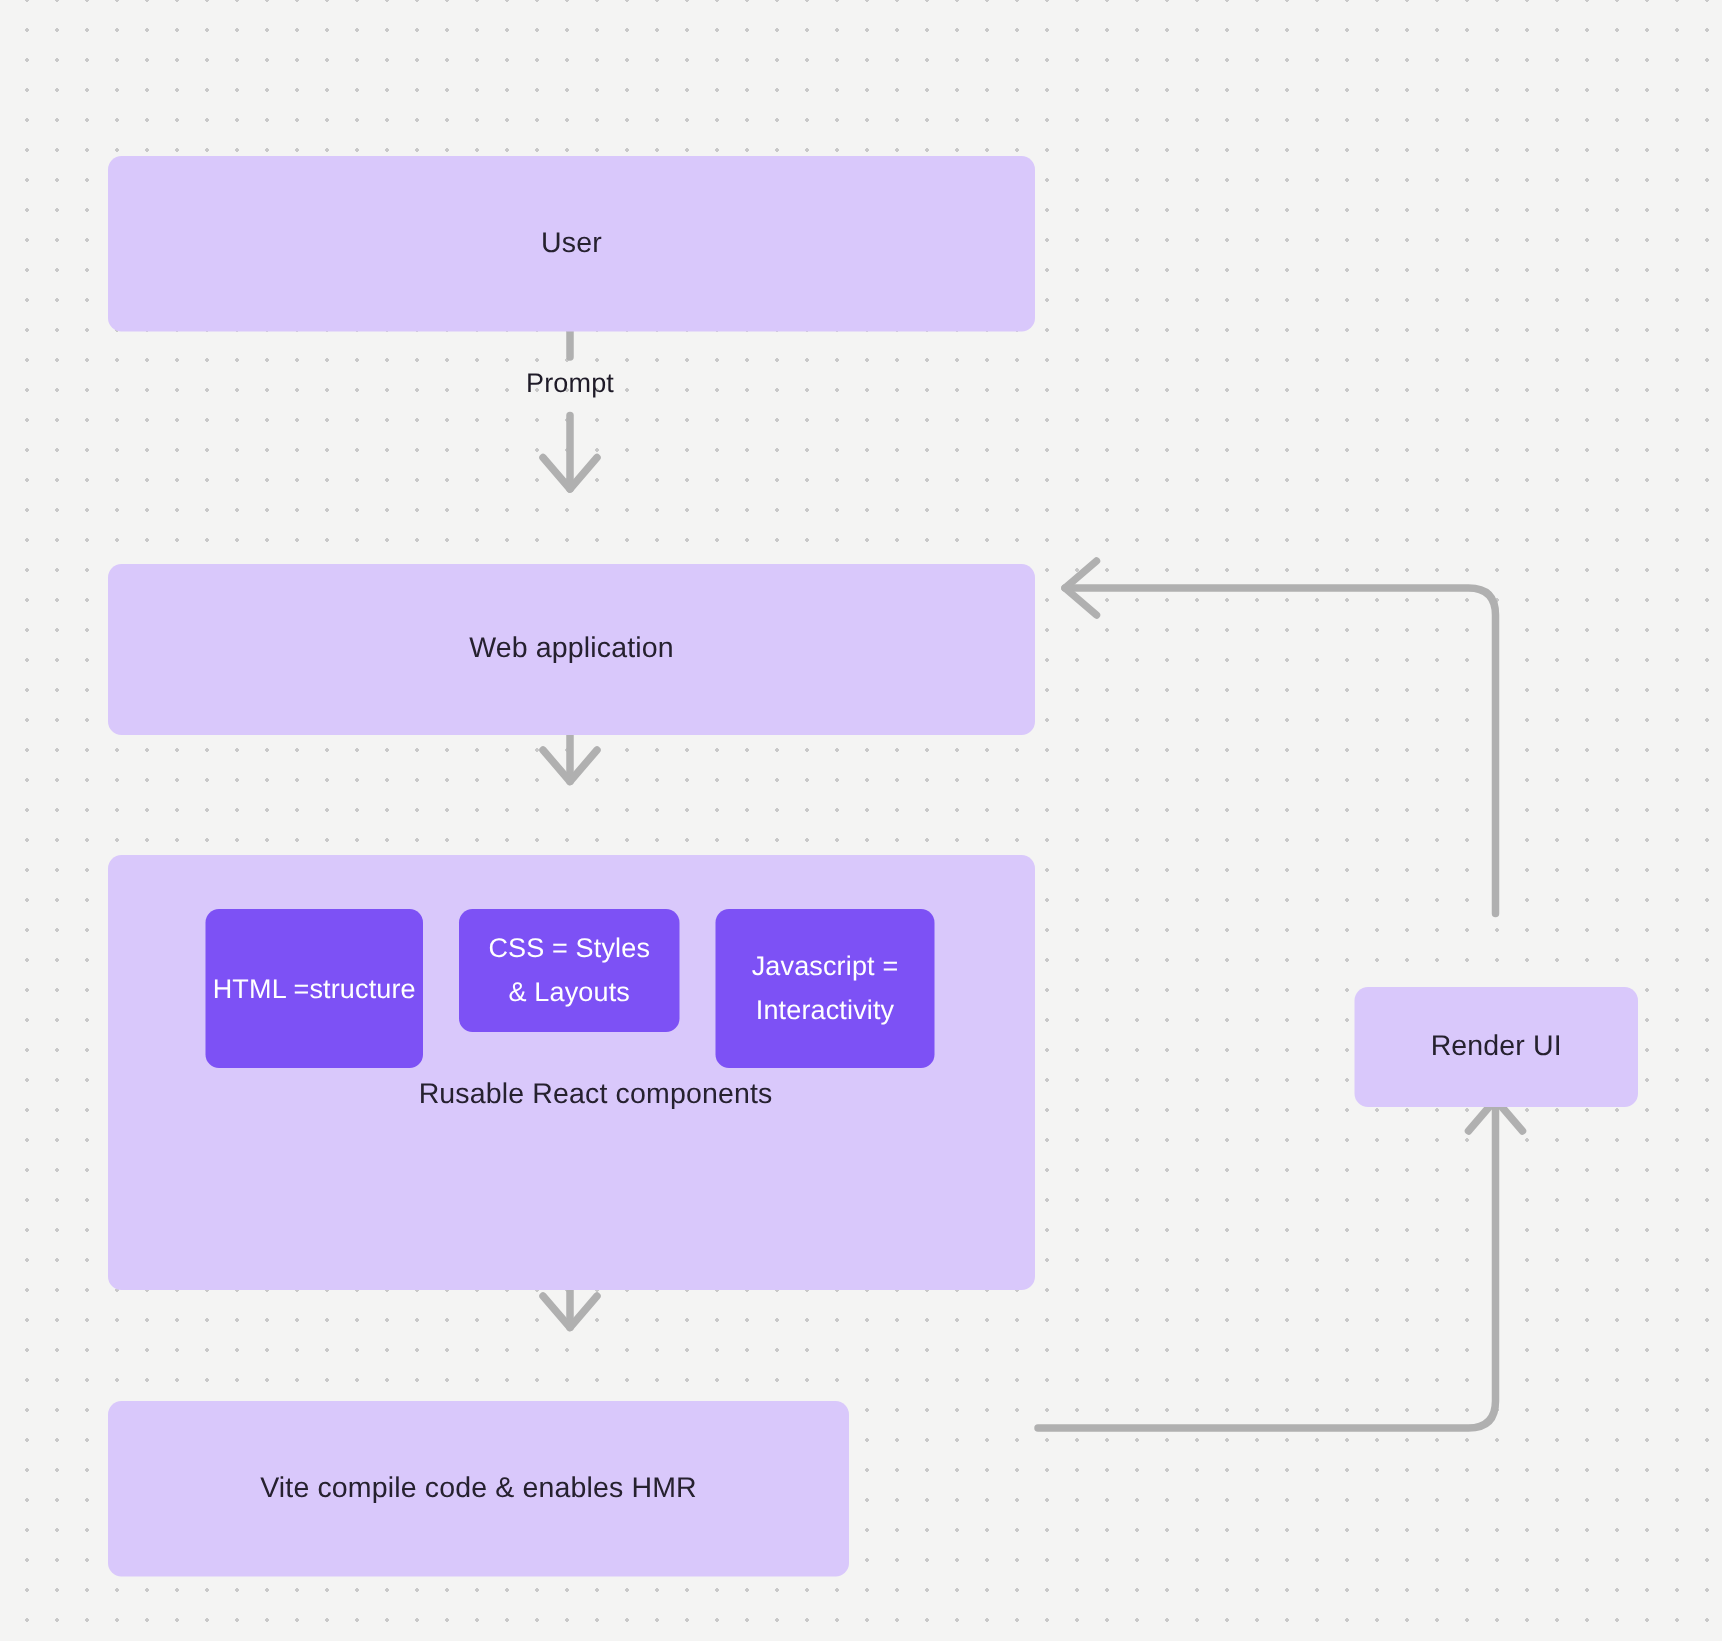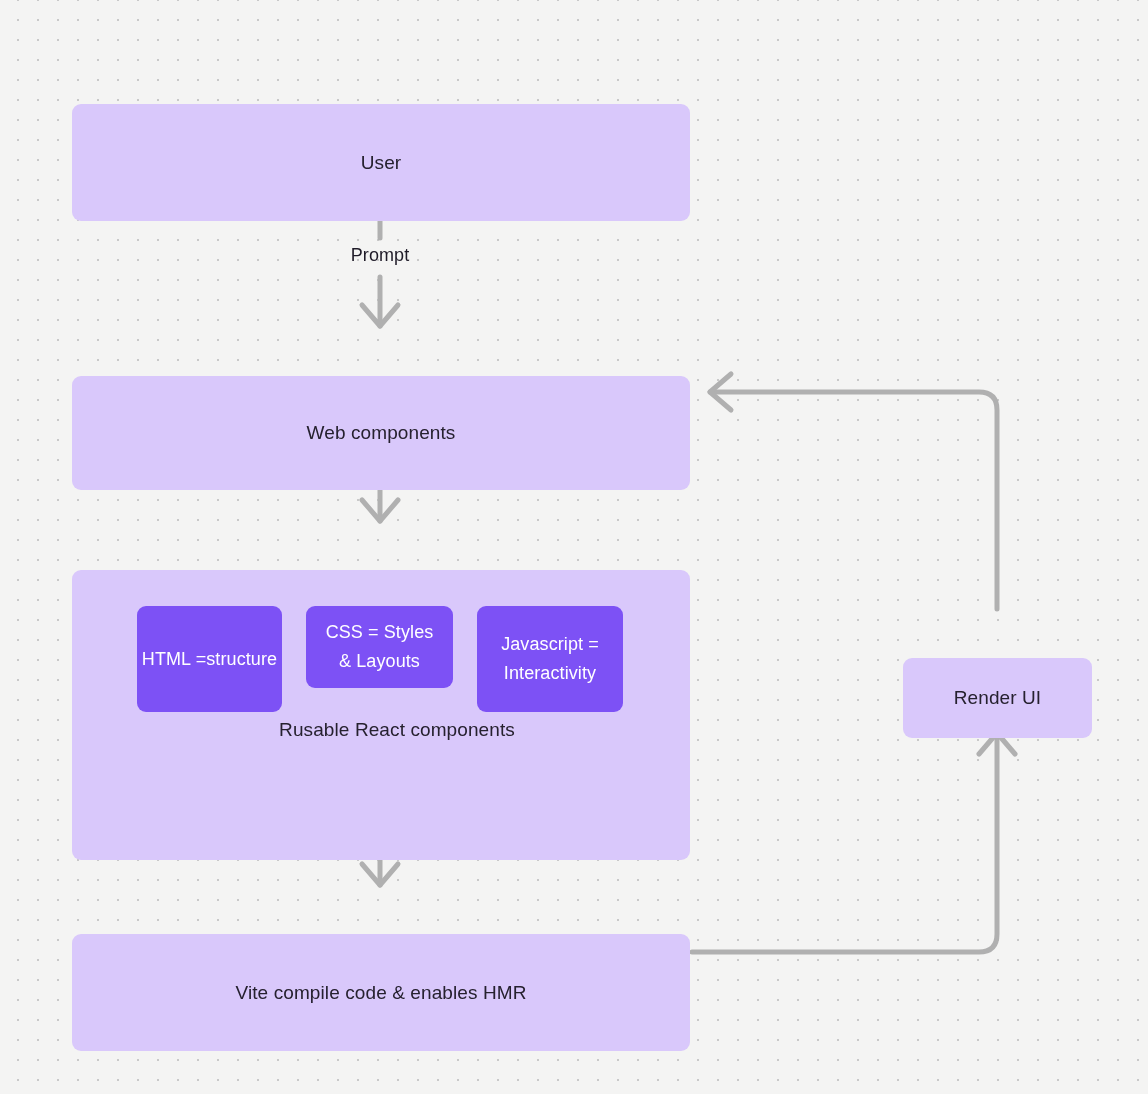--- a/index.html
+++ b/index.html
@@ -117,21 +117,21 @@
 
   <div class="node outer" style="left:72px; top:63px; width:618px; height:117px;">
     <span>User</span>
   </div>
 
   <div class="edge-label" style="left:330px; top:245px; width:100px;">
     <span>Prompt</span>
   </div>
 
   <div class="node outer" style="left:72px; top:335px; width:618px; height:114px;">
-    <span>Web components</span>
+    <span>Web application</span>
   </div>
 
   <div class="node outer" style="left:72px; top:529px; width:618px; height:290px;"></div>
 
   <div class="node inner" style="left:137px; top:565px; width:145px; height:106px; flex-direction:row;">
     <span>HTML =</span>
     <span>structure</span>
   </div>
 
   <div class="node inner" style="left:306px; top:565px; width:147px; height:82px; flex-direction:column;">
@@ -141,21 +141,21 @@
 
   <div class="node inner" style="left:477px; top:565px; width:146px; height:106px; flex-direction:column;">
     <span>Javascript =</span>
     <span>Interactivity</span>
   </div>
 
   <div class="group-caption" style="left:72px; top:719px; width:650px;">
     <span>Rusable React components</span>
   </div>
 
-  <div class="node outer" style="left:72px; top:893px; width:618px; height:117px;">
+  <div class="node outer" style="left:72px; top:893px; width:494px; height:117px;">
     <span>Vite compile code &amp; enables HMR</span>
   </div>
 
   <div class="node outer" style="left:903px; top:617px; width:189px; height:80px;">
     <span>Render UI</span>
   </div>
 
 </div>
 
 </body></html>

